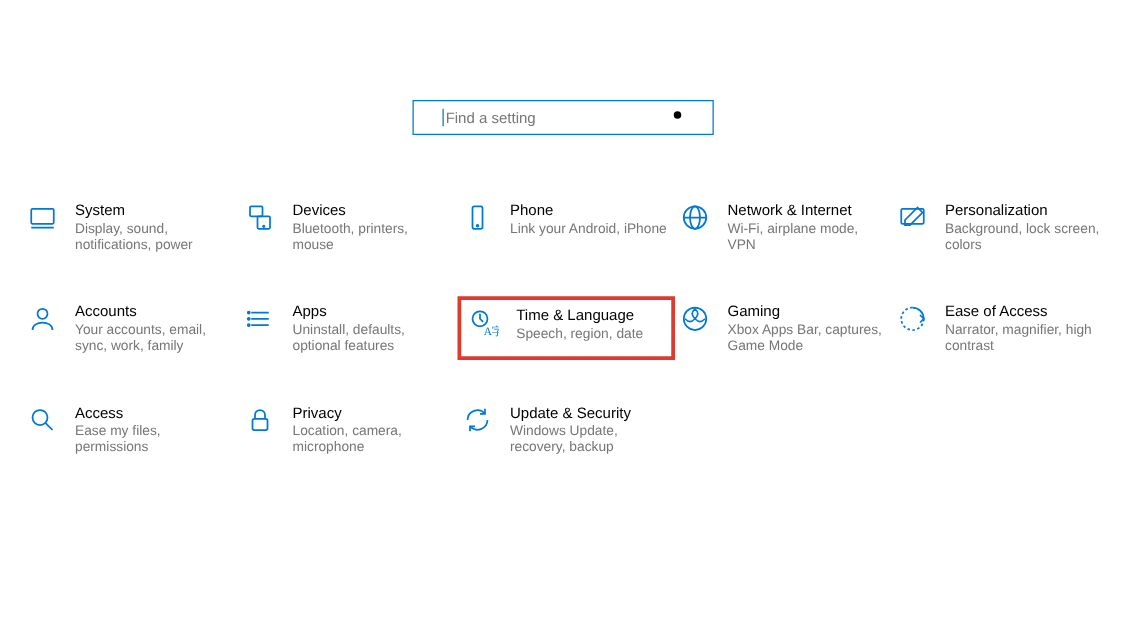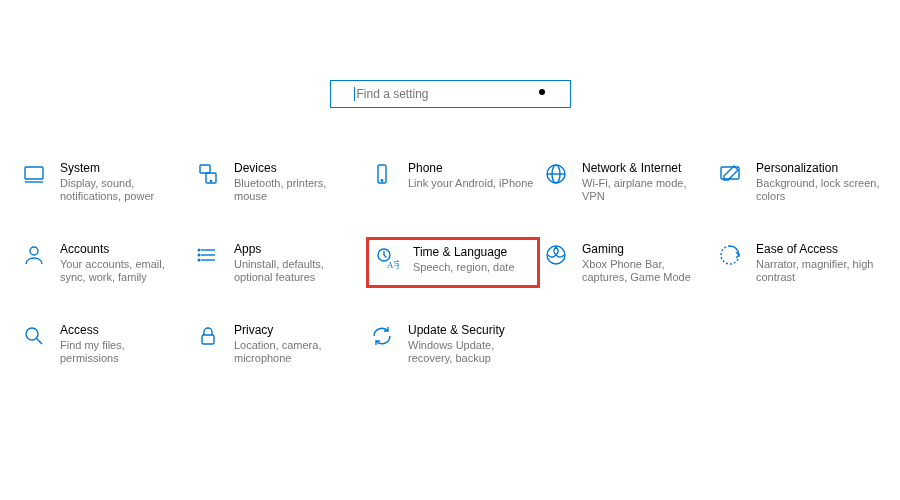--- a/index.html
+++ b/index.html
@@ -214,21 +214,21 @@
 
     <div class="tile">
       <span class="icon">
         <svg viewBox="0 0 24 24">
             <circle cx="12" cy="12" r="9"></circle>
             <path d="M12 4c-3 3-3 5 0 8 3-3 3-5 0-8z M12 12c-3 3-5 3-8 0 M12 12c3 3 5 3 8 0"></path>
           </svg>
       </span>
       <div class="txt">
         <div class="title">Gaming</div>
-        <div class="desc">Xbox Phone Bar, captures, Game Mode</div>
+        <div class="desc">Xbox Apps Bar, captures, Game Mode</div>
       </div>
     </div>
 
     <div class="tile">
       <span class="icon">
         <svg viewBox="0 0 24 24">
             <path d="M12 3a9 9 0 1 0 9 9" stroke-dasharray="2 2"></path>
             <path d="M12 3a9 9 0 0 1 9 9"></path>
             <polyline points="18,9 21,12 18,15"></polyline>
           </svg>
@@ -241,21 +241,21 @@
 
     <div class="tile">
       <span class="icon">
         <svg viewBox="0 0 24 24">
             <circle cx="10" cy="10" r="6"></circle>
             <line x1="20" y1="20" x2="14.5" y2="14.5"></line>
           </svg>
       </span>
       <div class="txt">
         <div class="title">Access</div>
-        <div class="desc">Find my files, permissions</div>
+        <div class="desc">Ease my files, permissions</div>
       </div>
     </div>
 
     <div class="tile">
       <span class="icon">
         <svg viewBox="0 0 24 24">
             <rect x="6" y="11" width="12" height="9" rx="1.5"></rect>
             <path d="M8 11V8a4 4 0 0 1 8 0v3"></path>
           </svg>
       </span>

